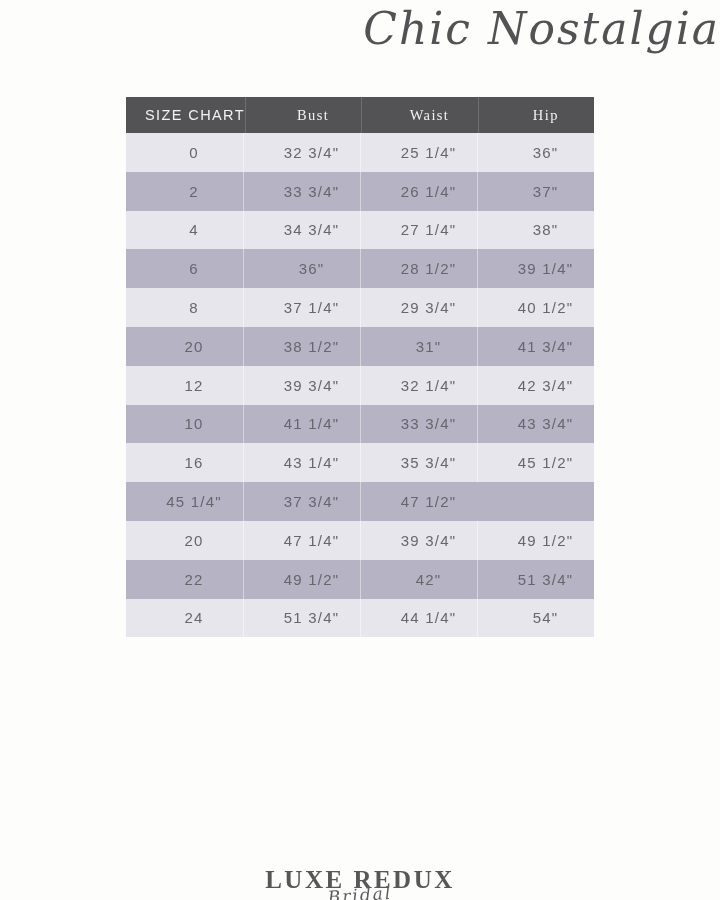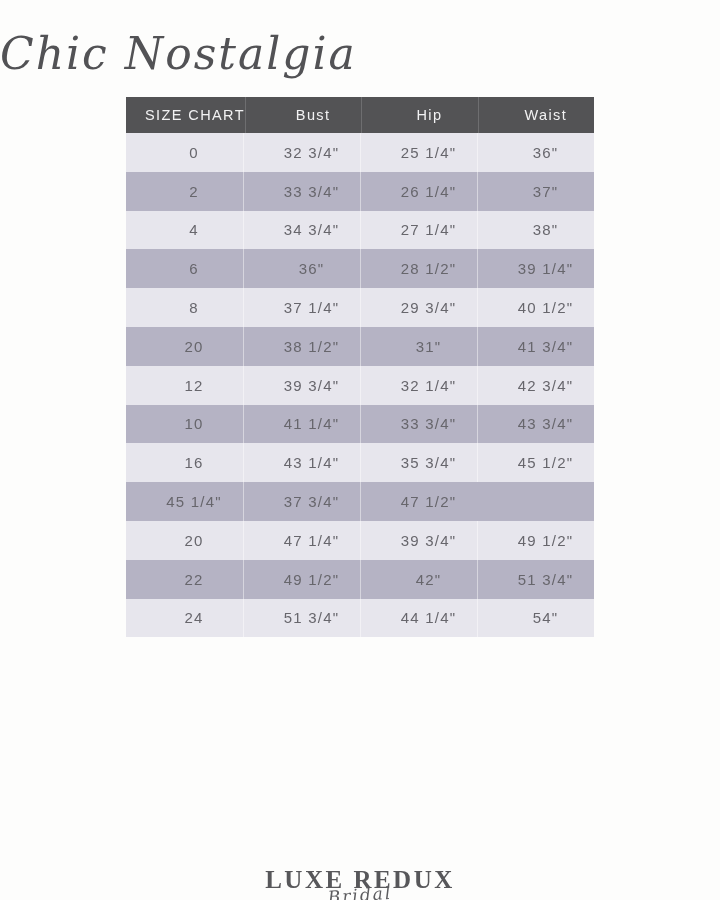--- a/index.html
+++ b/index.html
@@ -10,24 +10,24 @@
   }
   .page {
     position: relative;
     width: 720px;
     height: 900px;
     background: #fdfdfc;
     overflow: hidden;
   }
   .brand-title {
     position: absolute;
-    top: 28px;
+    top: 3px;
     left: 0;
     width: 100%;
-    text-align: left;
+    text-align: right;
     font-family: "DejaVu Serif", serif;
     font-style: italic;
     font-size: 44px;
     letter-spacing: 2px;
     color: #525255;
   }
   .chart {
     position: absolute;
     top: 97px;
     left: 126px;
@@ -43,21 +43,21 @@
     letter-spacing: 1.4px;
   }
   .th, .td {
     display: flex;
     align-items: center;
     justify-content: center;
     height: 100%;
     white-space: nowrap;
     padding-left: 19px;
   }
-  .th + .th { border-left: 1px solid rgba(255,255,255,0.16); }
+  .th + .th { border-left: 1px solid rgba(255,255,255,0.16); font-family: Liberation Serif, serif; }
   .td + .td { border-left: 1px solid rgba(255,255,255,0.45); }
   .tr {
     display: grid;
     grid-template-columns: repeat(4, 1fr);
     height: 38.8px;
     font-size: 15px;
     letter-spacing: 1.2px;
     color: #67666c;
   }
   
@@ -92,22 +92,22 @@
 <body>
 
 <div class="page">
 
   <div class="brand-title">Chic Nostalgia</div>
 
   <div class="chart">
     <div class="thead">
       <div class="th">SIZE CHART</div>
       <div class="th">Bust</div>
+      <div class="th">Waist</div>
       <div class="th">Hip</div>
-      <div class="th">Waist</div>
     </div>
 
     <div class="tr">
       <div class="td">0</div>
       <div class="td">32 3/4"</div>
       <div class="td">25 1/4"</div>
       <div class="td">36"</div>
     </div>
     <div class="tr">
       <div class="td">2</div>

